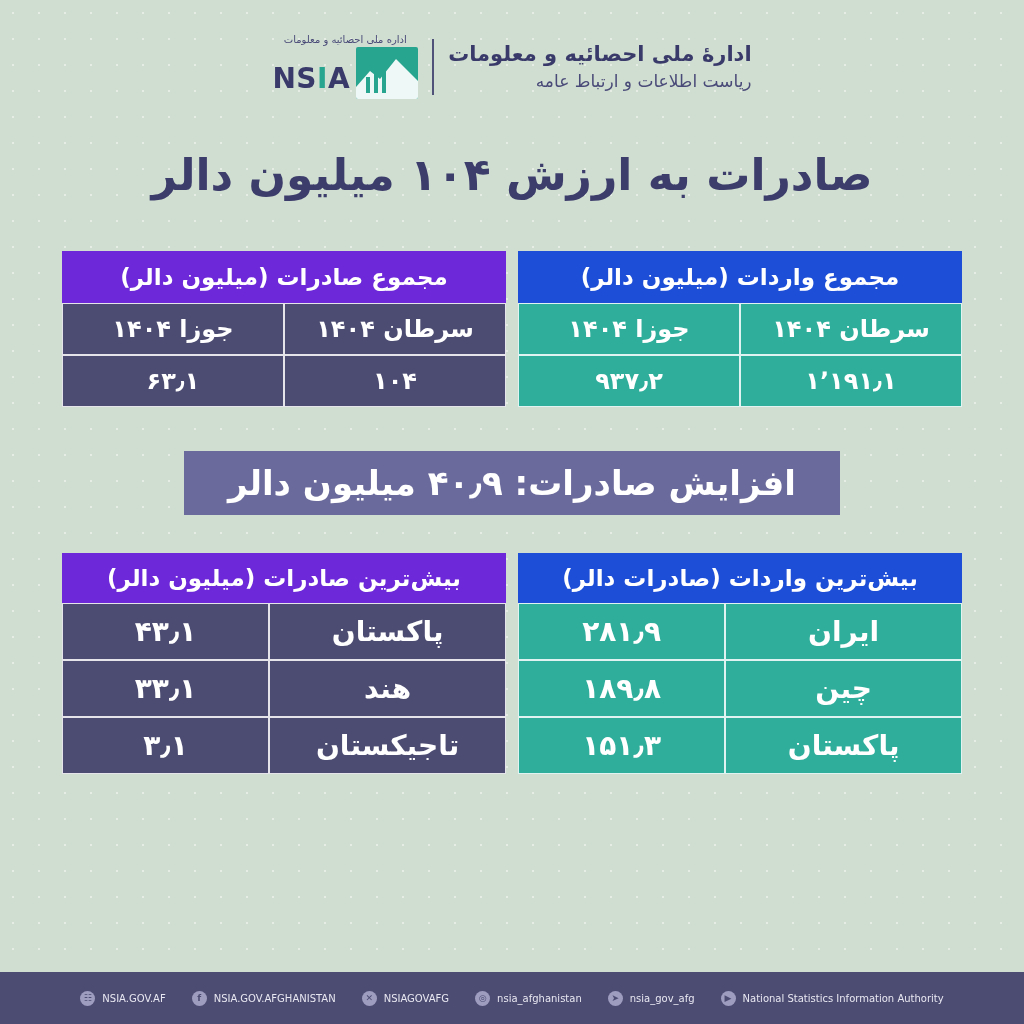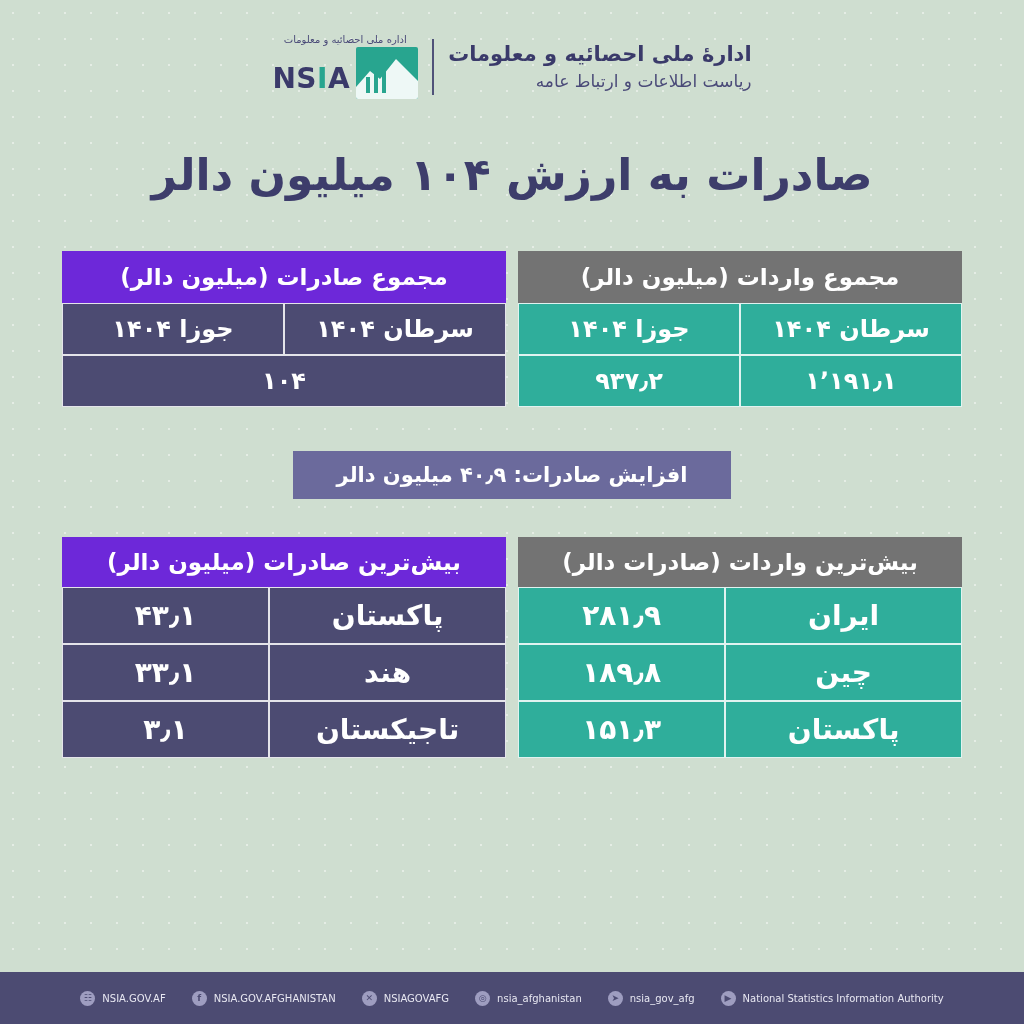--- a/index.html
+++ b/index.html
@@ -100,21 +100,21 @@
     padding: 0 62px;
   }
   .sum-card { width: 446px; }
   .sum-head {
     text-align: center;
     font-size: 23px;
     font-weight: bold;
     padding: 13px 6px;
     color: #ffffff;
   }
-  .head-dark { background: #737373; }
+  .head-dark { background: #1d4ed8; }
   .head-teal { background: #6d28d9; }
   .sum-cells { display: flex; }
   .sum-cell {
     flex: 1;
     text-align: center;
     padding: 11px 20px;
     font-size: 24px;
     font-weight: bold;
     color: #ffffff;
     border: 1px solid rgba(255,255,255,0.85);
@@ -125,21 +125,21 @@
   
   .banner-wrap {
     position: relative;
     display: flex;
     justify-content: center;
     margin-top: 44px;
   }
   .banner {
     background: #6b6a9c;
     color: #ffffff;
-    font-size: 21px;
+    font-size: 34px;
     font-weight: bold;
     padding: 12px 44px;
     text-align: center;
   }
 
   
   .detail-row {
     position: relative;
     display: flex;
     flex-direction: row;
@@ -247,20 +247,21 @@
   </div>
 
   <div class="sum-card">
     <div class="sum-head head-teal">مجموع صادرات  (میلیون دالر)</div>
     <div class="sum-cells">
       <div class="sum-cell cell-dark">سرطان ۱۴۰۴</div>
       <div class="sum-cell cell-dark">جوزا ۱۴۰۴</div>
     </div>
     <div class="sum-cells">
       <div class="sum-cell cell-dark">۱۰۴</div>
+      <div class="sum-cell cell-dark">۶۳٫۱</div>
     </div>
   </div>
 
 </div>
 
 <div class="banner-wrap">
   <div class="banner">افزایش صادرات: ۴۰٫۹ میلیون دالر</div>
 </div>
 
 <div class="detail-row">

